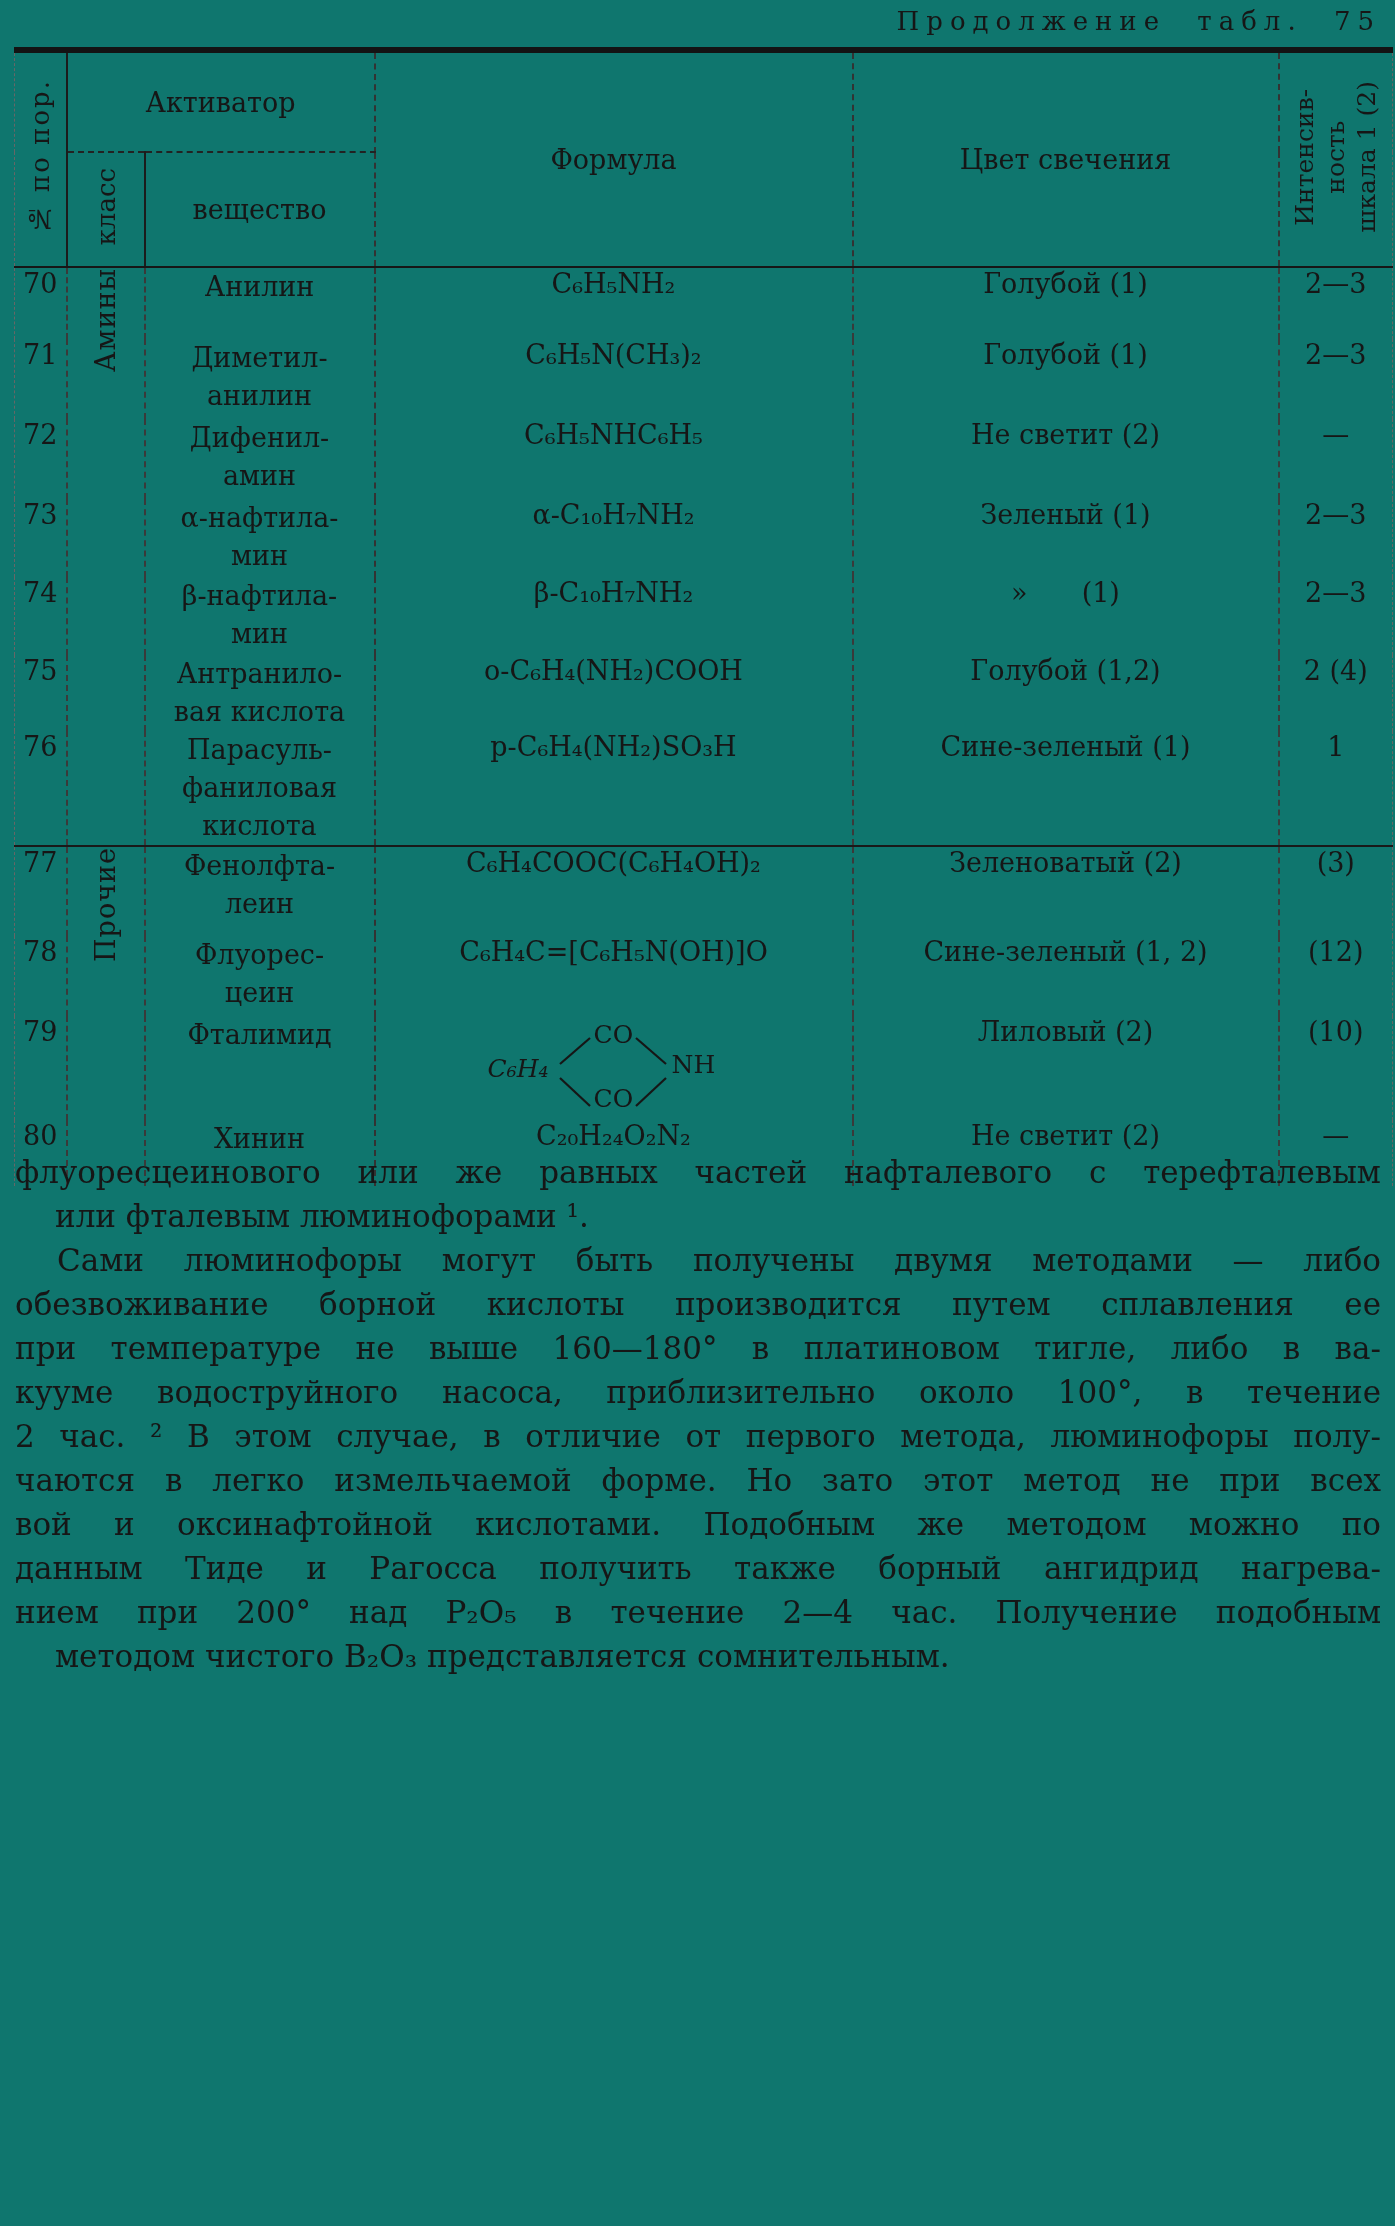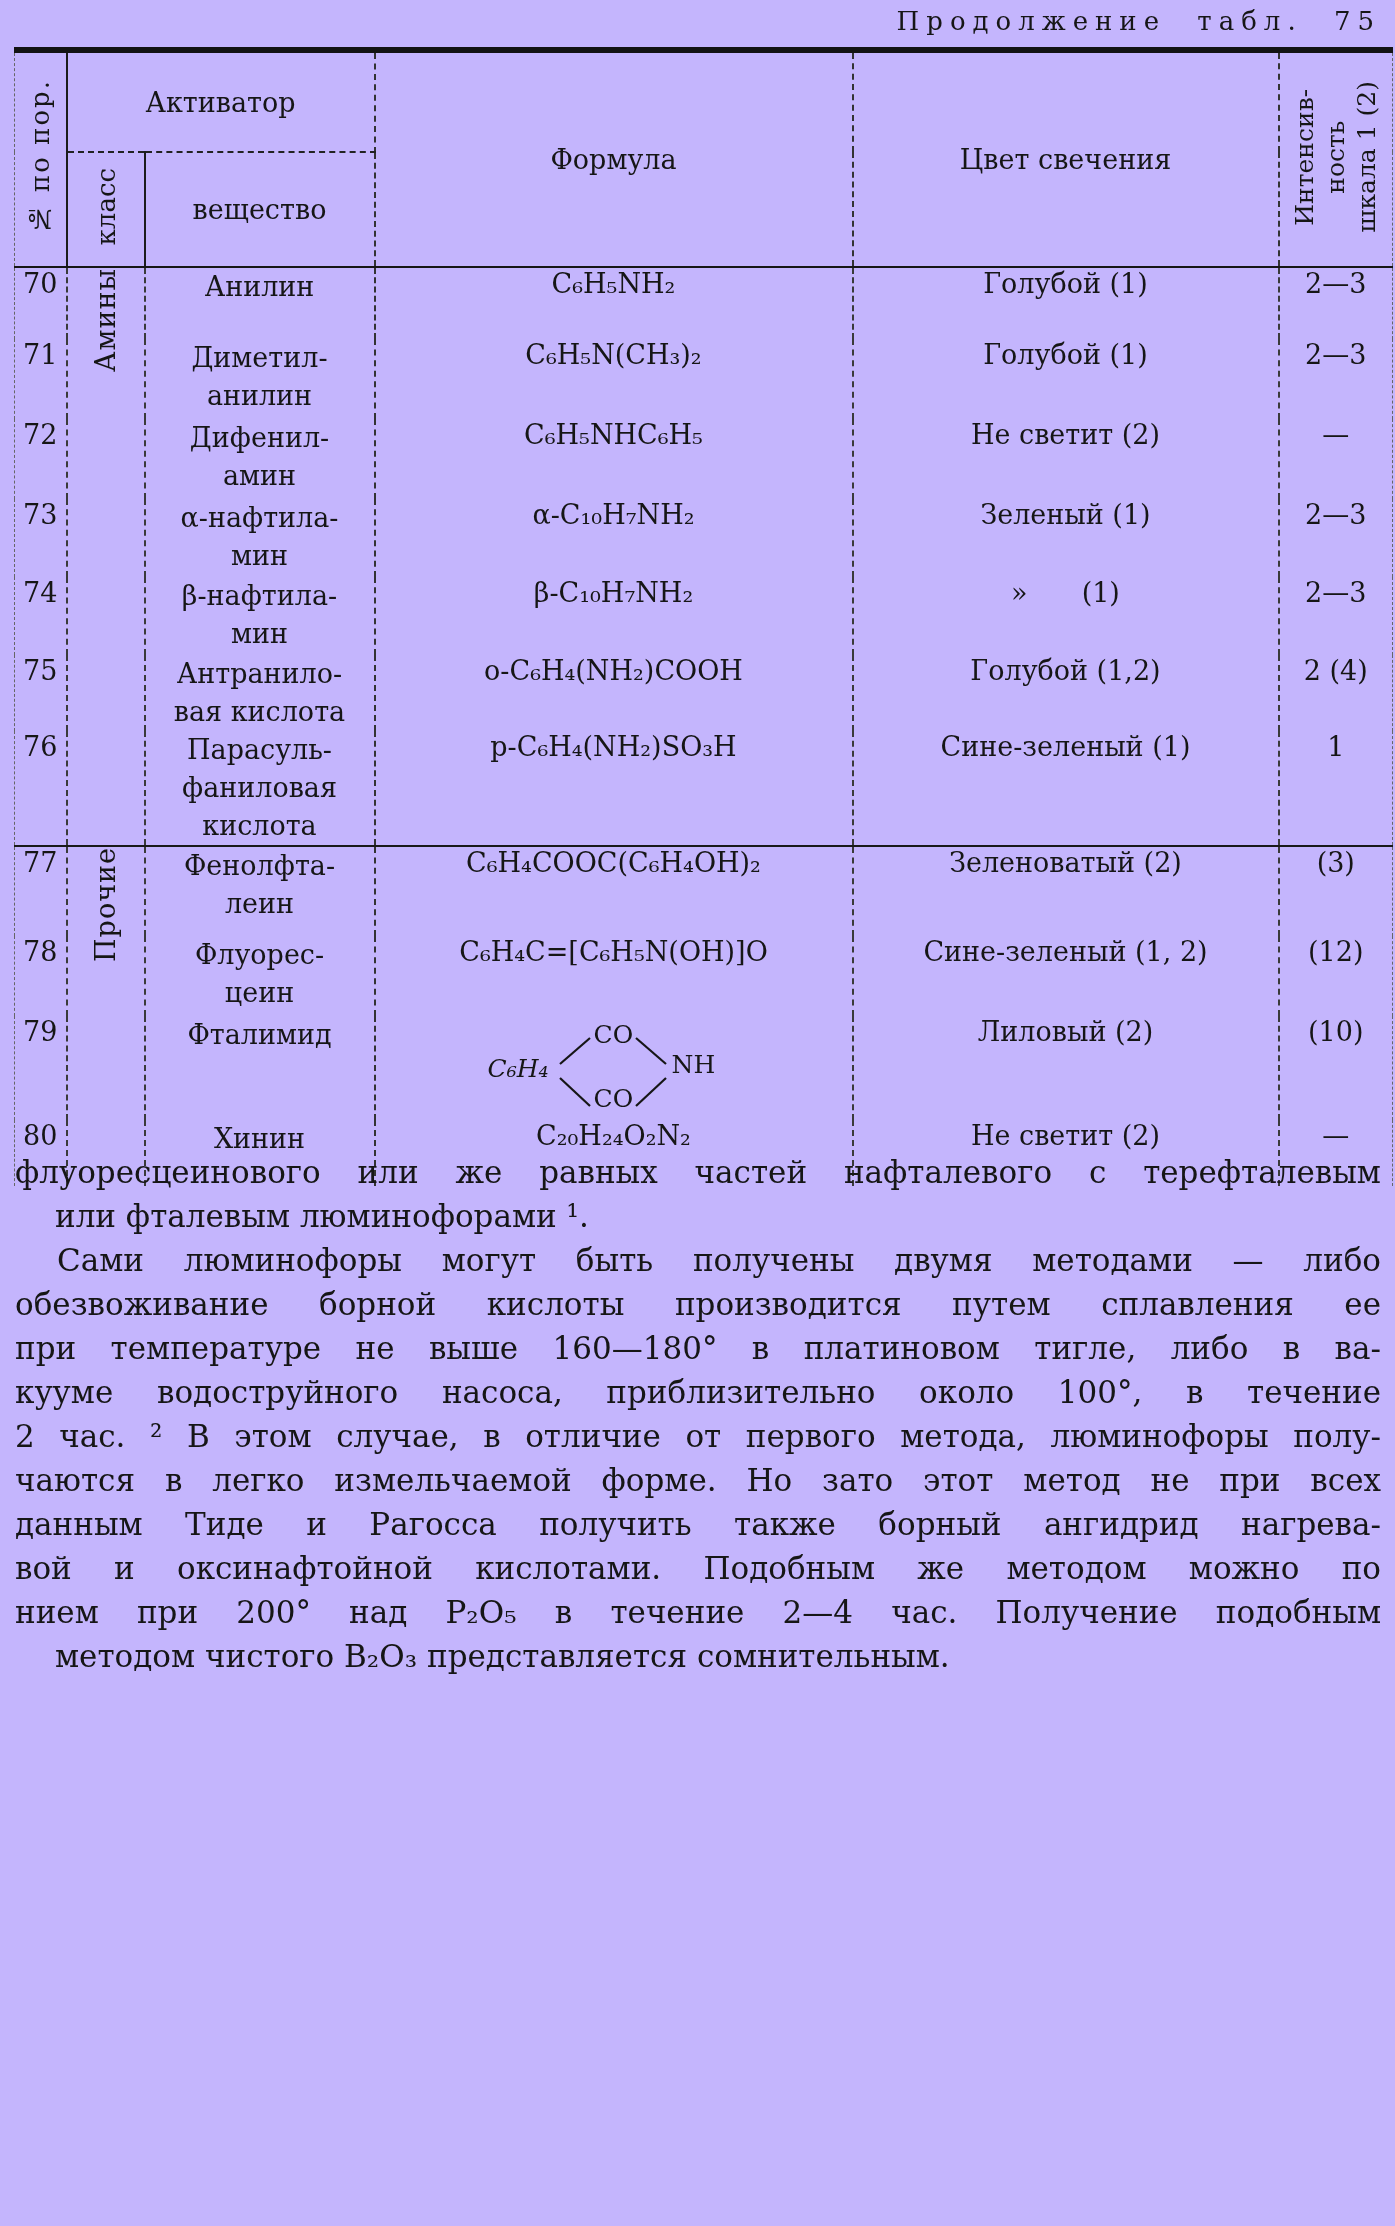--- a/index.html
+++ b/index.html
@@ -1,21 +1,21 @@
 <!DOCTYPE html>
 <html><head>
 <meta charset="utf-8">
 <style>
   html,body{margin:0;padding:0;}
   body{
     width:1395px;height:2226px;position:relative;
     background:#ffffff;color:#161616;
     font-family:"DejaVu Serif","Liberation Serif",serif;
   }
-  .page{position:absolute;inset:0;background:#c4b5fd;overflow:hidden;}
+  .page{position:absolute;inset:0;background:#0f766e;overflow:hidden;}
 
   .caption{
     position:absolute;top:6px;right:14px;
     font-size:26px;letter-spacing:7px;word-spacing:16px;
     white-space:nowrap;
   }
 
   table.tbl{
     position:absolute;left:14px;top:47px;width:1378px;
     border-collapse:collapse;table-layout:fixed;
@@ -213,20 +213,20 @@
         <div class="bline">флуоресцеинового или же равных частей нафталевого с терефталевым</div>
         <div class="bline last">или фталевым люминофорами ¹.</div>
       </div>
       <div class="para">
         <div class="bline" style="text-indent: 42px;">Сами люминофоры могут быть получены двумя методами — либо</div>
         <div class="bline">обезвоживание борной кислоты производится путем сплавления ее</div>
         <div class="bline">при температуре не выше 160—180° в платиновом тигле, либо в ва-</div>
         <div class="bline">кууме водоструйного насоса, приблизительно около 100°, в течение</div>
         <div class="bline">2 час. ² В этом случае, в отличие от первого метода, люминофоры полу-</div>
         <div class="bline">чаются в легко измельчаемой форме. Но зато этот метод не при всех</div>
+        <div class="bline">вой и оксинафтойной кислотами. Подобным же методом можно по</div>
         <div class="bline">данным Тиде и Рагосса получить также борный ангидрид нагрева-</div>
-        <div class="bline">вой и оксинафтойной кислотами. Подобным же методом можно по</div>
         <div class="bline">нием при 200° над P₂O₅ в течение 2—4 час. Получение подобным</div>
         <div class="bline last">методом чистого B₂O₃ представляется сомнительным.</div>
       </div>
     </div>
 
 </div>
 
 </body></html>

